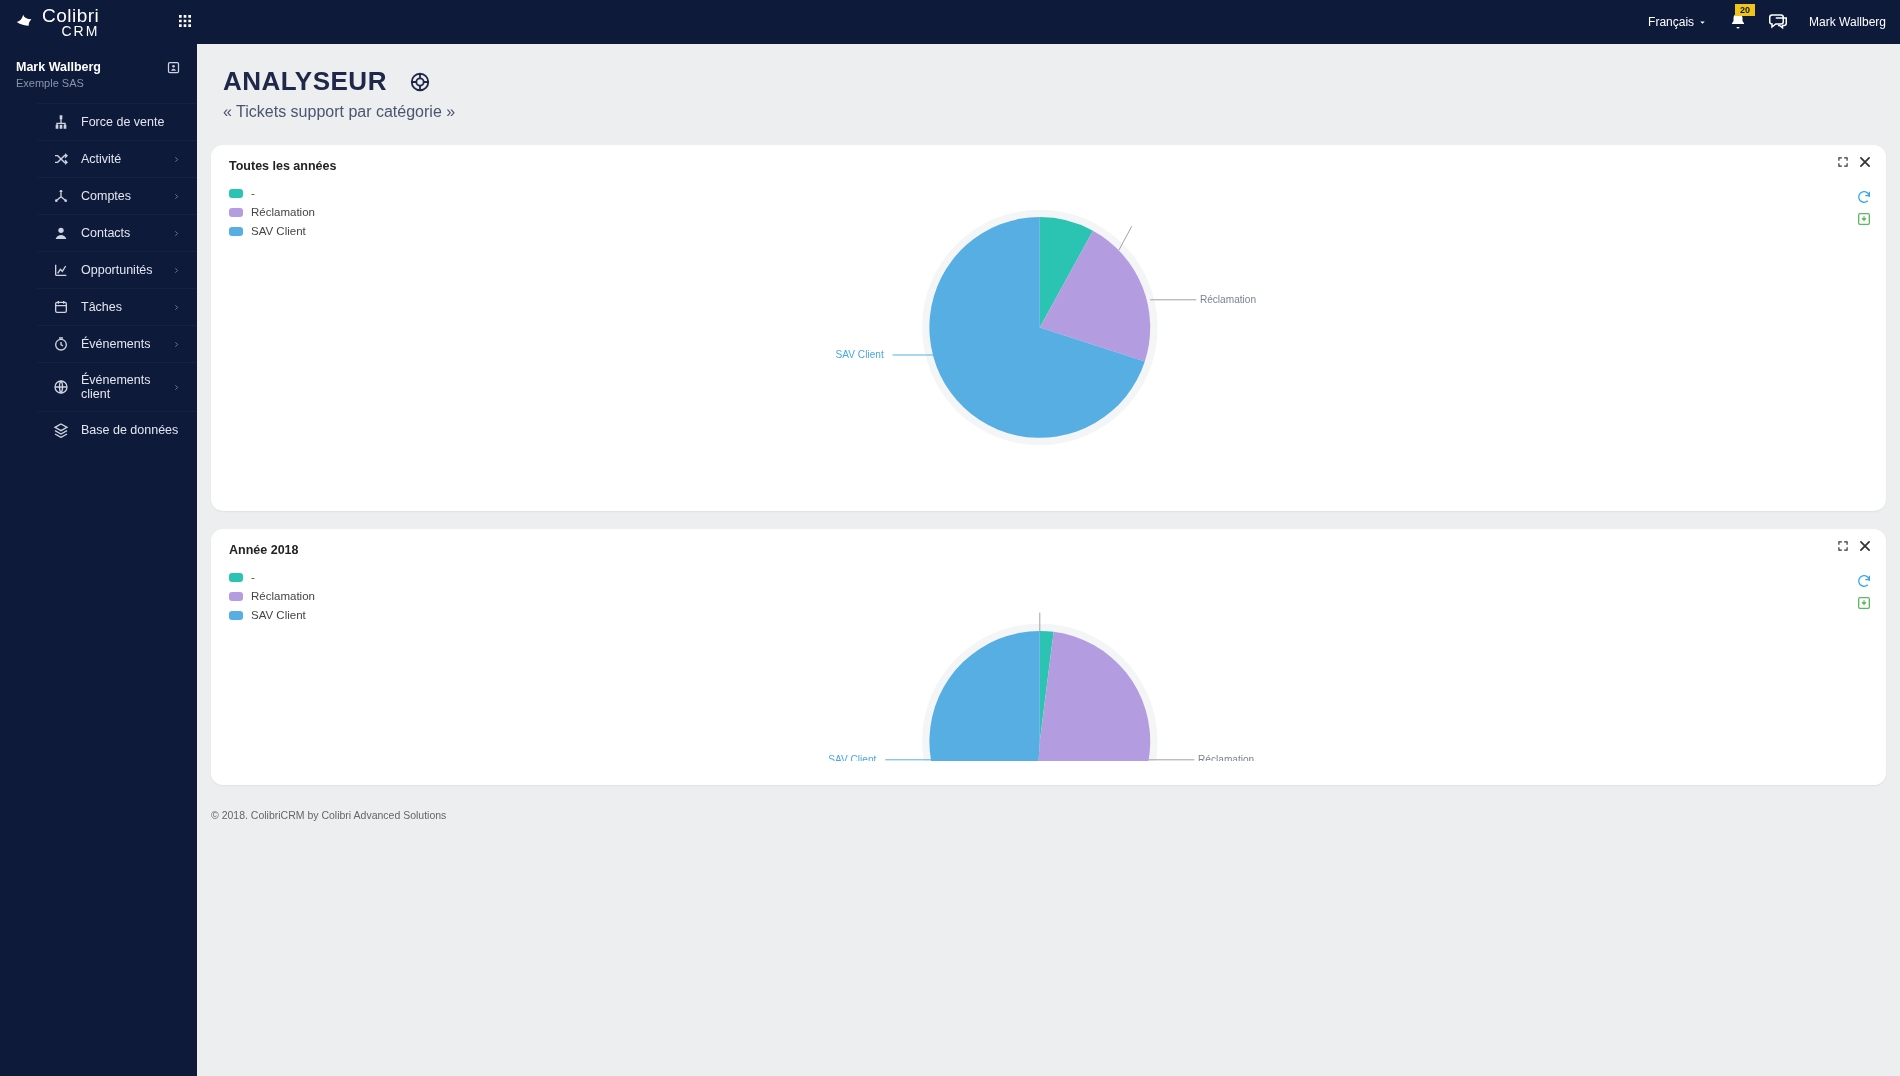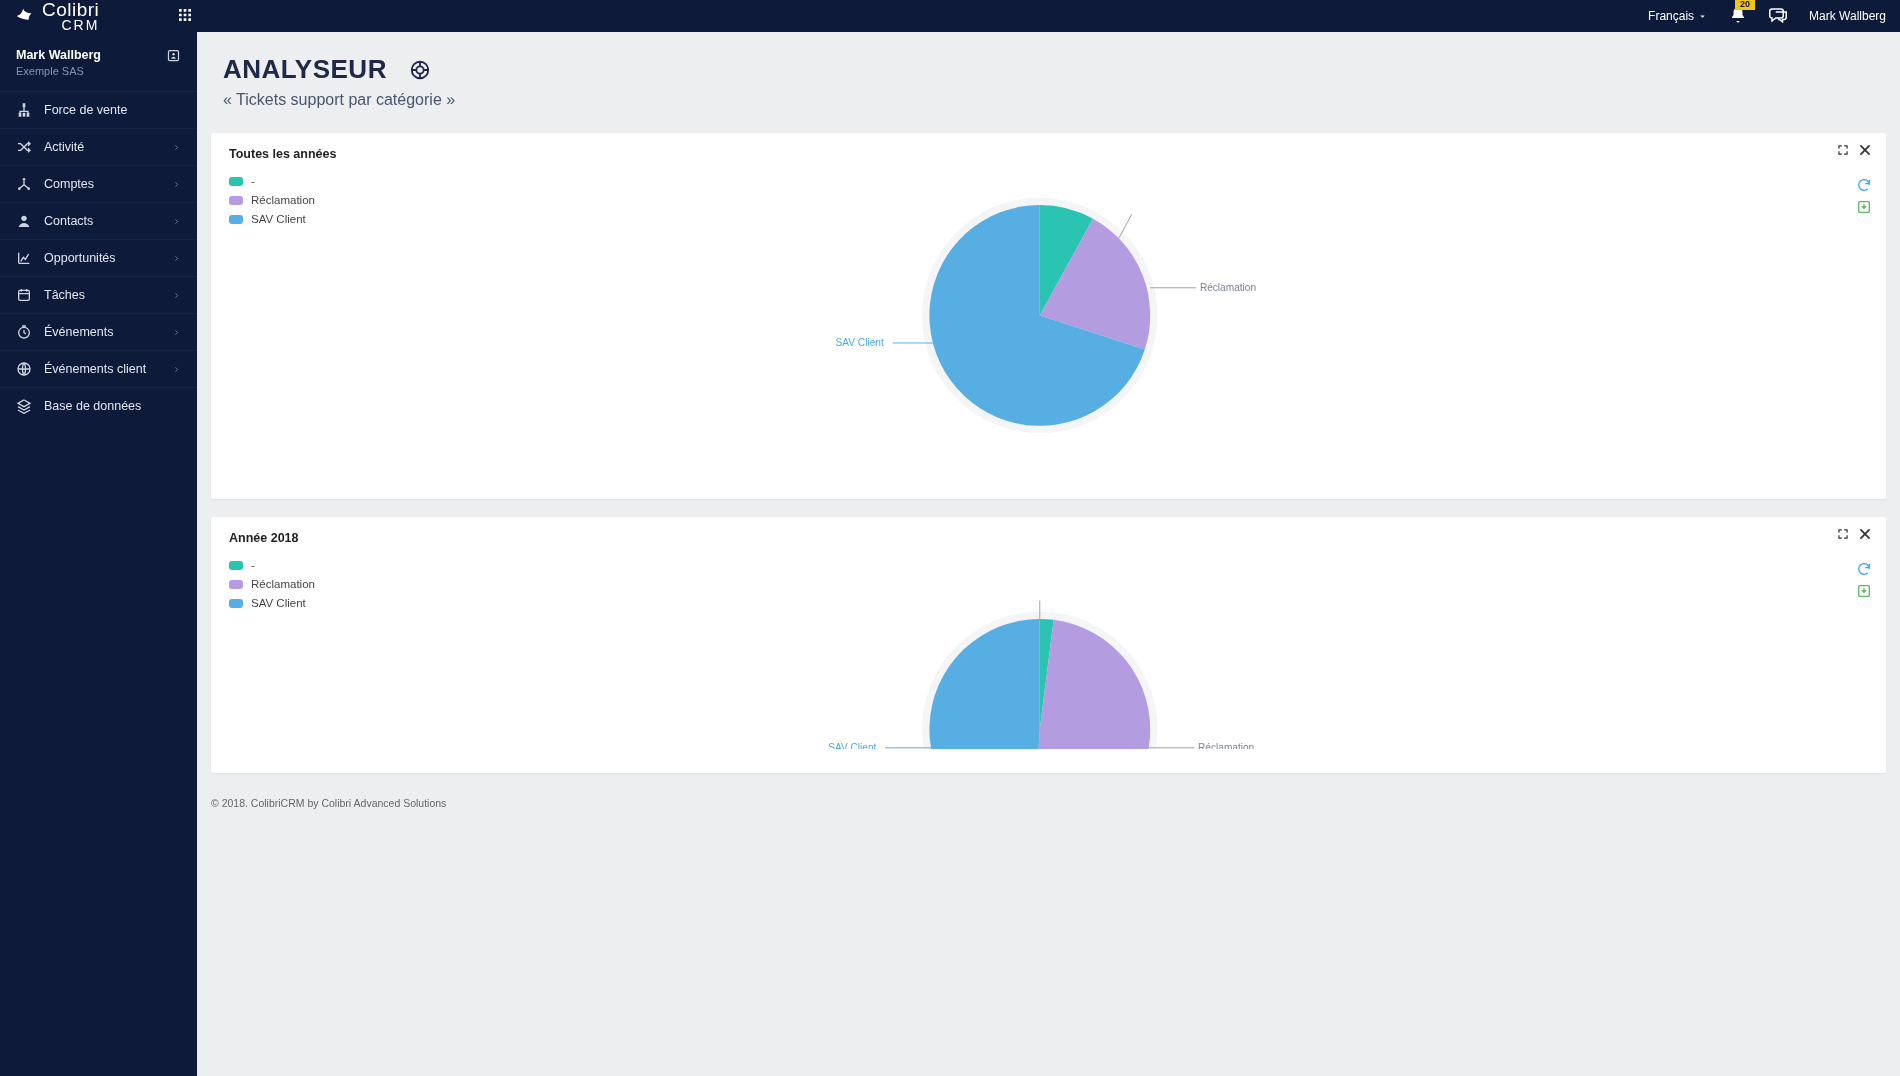--- a/index.html
+++ b/index.html
@@ -1,19 +1,19 @@
 <!DOCTYPE html>
 <html><head>
 <meta charset="utf-8">
 <style>
 *{box-sizing:border-box;margin:0;padding:0;}
 html,body{height:100%;font-family:Arial,Helvetica,sans-serif;font-size:13px;color:#333;}
 body{display:flex;flex-direction:column;background:#eceeef;}
 
-.topbar{height:32px;background:#0e1a3a;display:flex;align-items:center;color:#fff;padding:0 14px 0 0;}
+.topbar{height:44px;background:#0e1a3a;display:flex;align-items:center;color:#fff;padding:0 14px 0 0;}
 .logo{display:flex;align-items:center;gap:6px;width:197px;padding-left:14px;}
 .logo svg{width:22px;height:22px;fill:#fff;}
 .logo-text{font-size:19px;font-weight:400;letter-spacing:.5px;line-height:1;}
 .logo-sub{font-size:14px;letter-spacing:2px;text-align:right;margin-top:-2px;}
 .logo-col{display:flex;flex-direction:column;}
 .grid-icon{margin-left:-20px;cursor:pointer;}
 .grid-icon svg{width:16px;height:16px;fill:#fff;}
 .top-spacer{flex:1;}
 .top-right{display:flex;align-items:center;gap:22px;}
 .lang{display:flex;align-items:center;gap:4px;cursor:pointer;font-size:12px;}
@@ -24,32 +24,32 @@
 .chat{cursor:pointer;}
 .username{font-size:12px;cursor:pointer;}
 
 .shell{flex:1;display:flex;min-height:0;}
 .sidebar{width:197px;background:#0e1a3a;color:#cdd3e0;display:flex;flex-direction:column;font-size:12.5px;}
 .sb-user{padding:16px 16px 14px;display:flex;justify-content:space-between;align-items:flex-start;}
 .sb-user-name{color:#fff;font-weight:bold;font-size:12.5px;}
 .sb-user-sub{color:#8a93ad;font-size:11px;margin-top:3px;}
 .sb-user svg{width:15px;height:15px;fill:#cdd3e0;}
 .nav{list-style:none;}
-.nav li{display:flex;align-items:center;padding:10px 16px;cursor:pointer;border-top:1px solid rgba(255,255,255,.04);}
+.nav li{display:flex;align-items:center;padding:10px 16px;cursor:pointer;border-top:1px solid rgba(255,255,255,.04);margin-left:37px;}
 .nav .nico{width:16px;height:16px;margin-right:12px;fill:#cdd3e0;flex-shrink:0;}
 .nav .nlabel{flex:1;color:#e3e6ef;}
 .nav .chev{width:9px;height:9px;fill:#8a93ad;}
 
 .main{flex:1;overflow-y:auto;display:flex;flex-direction:column;}
 .page-head{padding:22px 26px 14px;}
 .page-title{font-size:26px;font-weight:800;color:#20284a;letter-spacing:.5px;display:flex;align-items:center;gap:22px;}
 .page-title svg{width:22px;height:22px;}
 .page-sub{color:#4a5570;font-size:16px;margin-top:6px;}
 
-.panel{background:#fff;margin:10px 14px 18px;border-radius:2px;box-shadow:0 1px 2px rgba(0,0,0,.06);position:relative;padding:14px 18px 24px;}
+.panel{background:#fff;margin:10px 14px 18px;border-radius:12px;box-shadow:0 1px 2px rgba(0,0,0,.06);position:relative;padding:14px 18px 24px;}
 .panel-head{display:flex;align-items:center;}
 .panel-title{font-weight:bold;font-size:12.5px;color:#222;}
 .panel-tools{position:absolute;top:10px;right:14px;display:flex;gap:8px;}
 .panel-tools .ico{width:14px;height:14px;cursor:pointer;}
 .panel-side{position:absolute;top:44px;right:14px;display:flex;flex-direction:column;gap:6px;}
 .panel-side .ico{width:16px;height:16px;cursor:pointer;}
 .legend{margin-top:14px;display:flex;flex-direction:column;gap:7px;font-size:11.5px;color:#444;}
 .legend-item{display:flex;align-items:center;gap:8px;}
 .swatch{width:14px;height:9px;border-radius:3px;}
 .chart-wrap{display:flex;justify-content:center;margin-top:-60px;}

